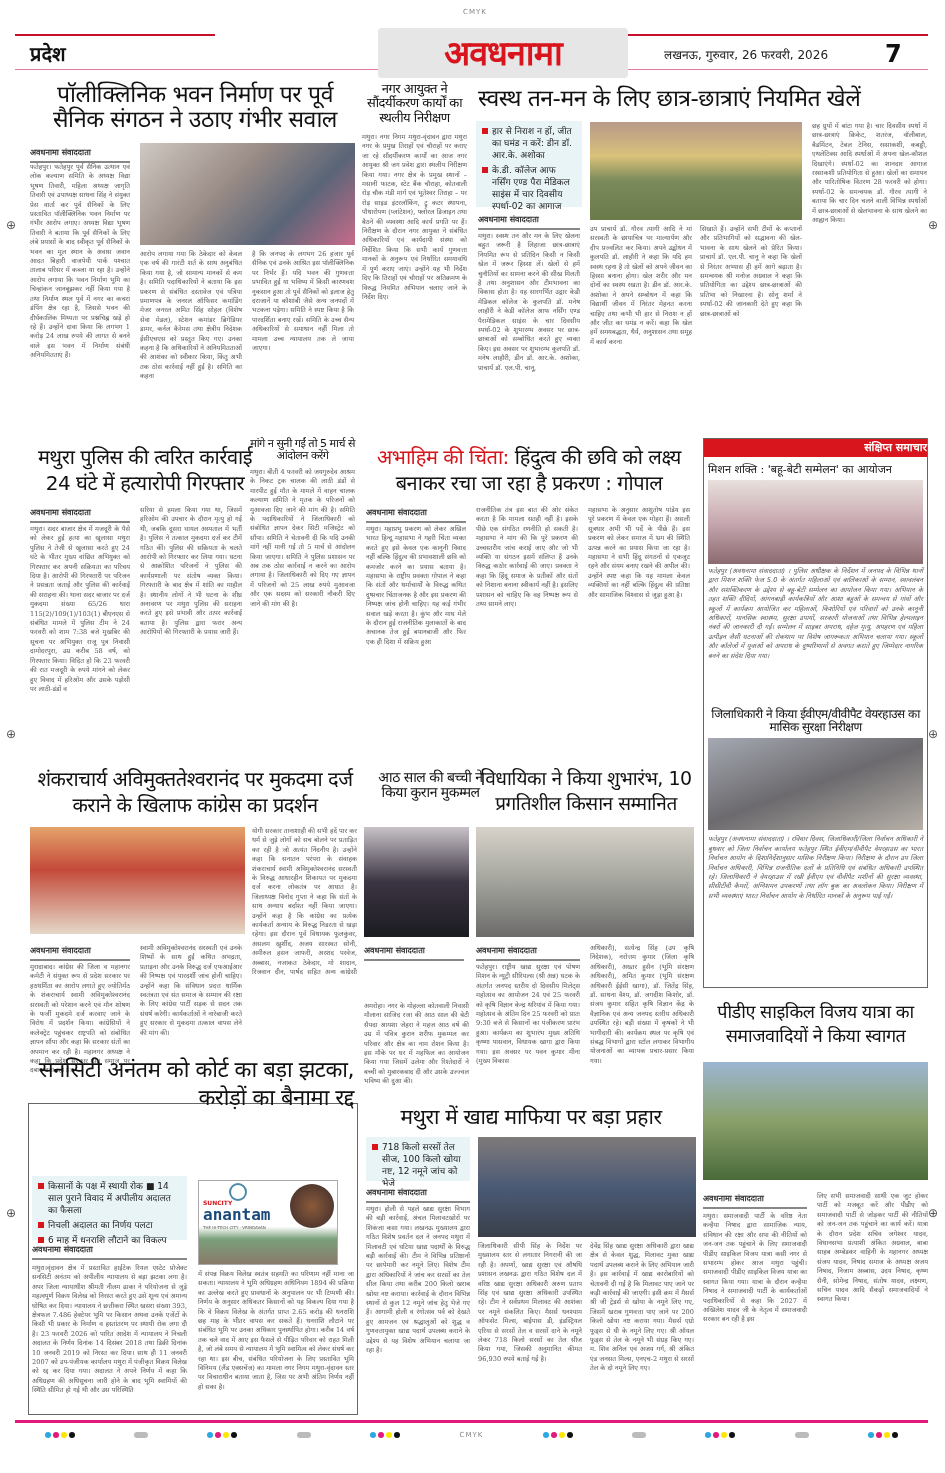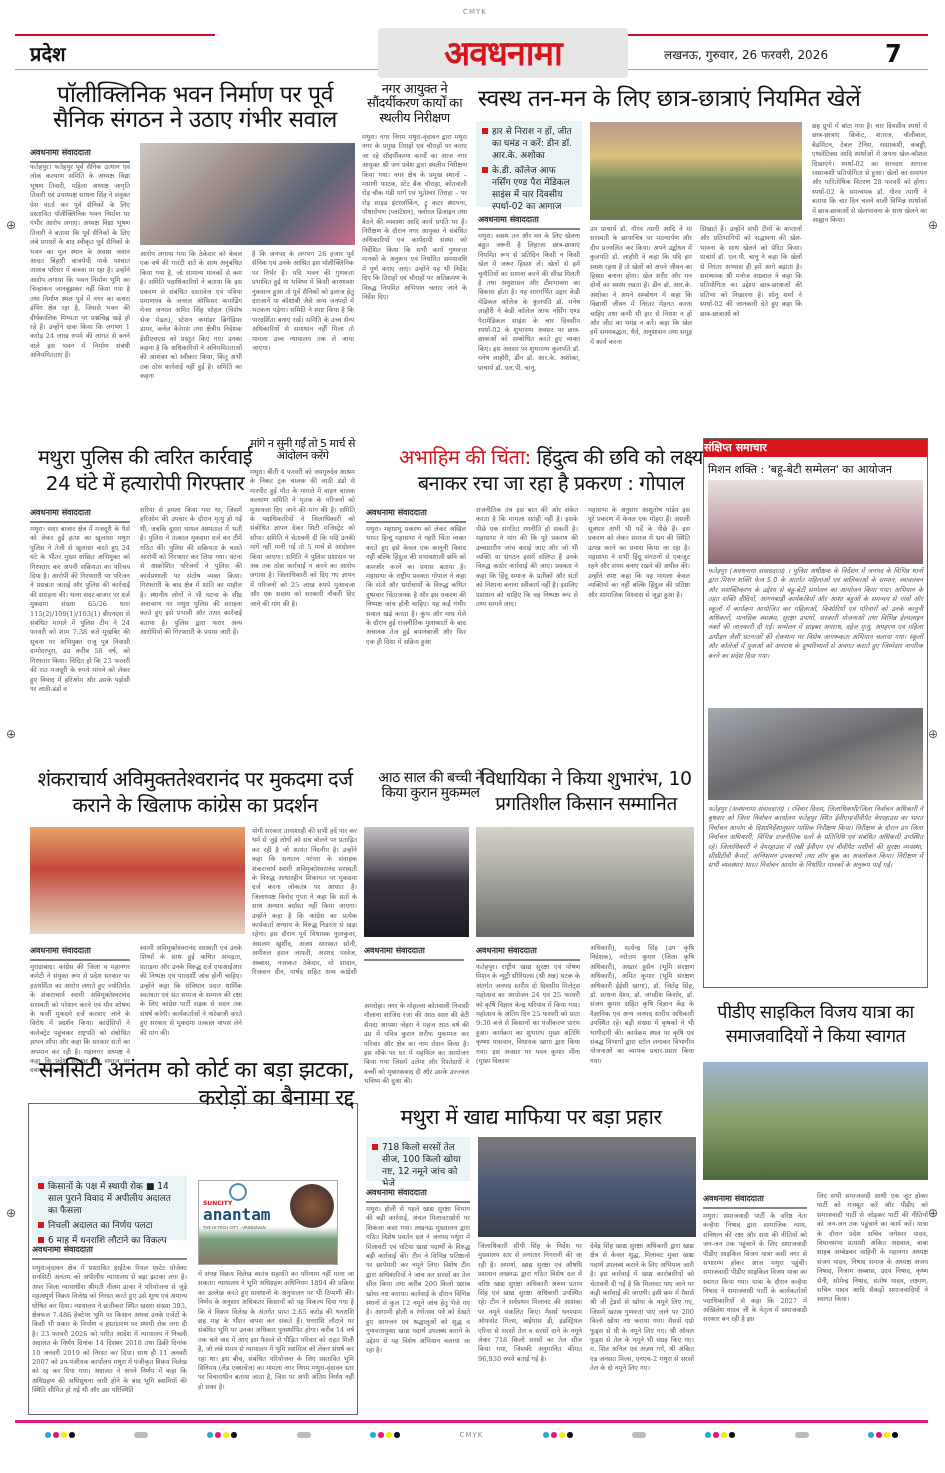--- a/index.html
+++ b/index.html
@@ -23,21 +23,21 @@
 .ph-gradient-4{background:linear-gradient(180deg,#c8c2c8 0%,#3b3442 50%,#1b1b22 100%)}
 .ph-gradient-5{background:linear-gradient(180deg,#e4a36a 0%,#c44a3a 40%,#e5d8c8 100%)}
 .ph-gradient-6{background:linear-gradient(180deg,#d7d2c9 0%,#a2a39c 50%,#6b6a6a 100%)}
 .ph-gradient-8{background:linear-gradient(180deg,#9cb6d2 0%,#8aa06a 50%,#4a6a3a 100%)}
 .ph-gradient-9{background:linear-gradient(180deg,#7f7a7a 0%,#4a5a76 50%,#3a3f4a 100%)}
 .ph-gradient-10{background:linear-gradient(180deg,#e8e0dc 0%,#c8a8b0 50%,#8a6a70 100%)}
 .bullets{background:#e9f4f7;padding:4px 6px}
 .bullet{font-size:9px;line-height:12px;color:#222;padding-left:10px;position:relative;margin-bottom:3px}
 .bullet:before{content:"";position:absolute;left:0;top:3px;width:6px;height:6px;background:#d8141c}
 .box{border:1px solid #666}
-.box-head{background:#d8141c;color:#fff;text-align:left;font-weight:bold;font-size:11px;line-height:18px}
+.box-head{background:#d8141c;color:#fff;text-align:right;font-weight:bold;font-size:11px;line-height:18px}
 .sub-hl{font-weight:normal;font-size:11px;color:#111;padding:4px}
 .reg{font-size:12px;color:#555}
 .footer-dots{display:flex;justify-content:space-around;align-items:center;height:14px}
 .dot4{display:flex;gap:2px}
 .dot4 span{width:6px;height:6px;border-radius:50%}
 .dotg{width:14px;height:6px;border-radius:3px;background:#bbb}
 </style>
 </head>
 <body>
 
@@ -76,34 +76,35 @@
 <div class="abs body" style="left:812px;top:122px;width:115px;height:296px">छह ग्रुपों में बांटा गया है। चार दिवसीय स्पर्धा में छात्र-छात्राएं क्रिकेट, शतरंज, वॉलीबाल, बैडमिंटन, टेबल टेनिस, रस्साकशी, कबड्डी, एथलेटिक्स आदि स्पर्धाओं में अपना खेल-कौशल दिखाएंगे। स्पर्धा-02 का शानदार आगाज रस्साकशी प्रतियोगिता से हुआ। खेलों का समापन और पारितोषिक वितरण 28 फरवरी को होगा। स्पर्धा-02 के समन्वयक डॉ. गौरव त्यागी ने बताया कि चार दिन चलने वाली विभिन्न स्पर्धाओं में छात्र-छात्राओं से खेलभावना के साथ खेलने का आह्वान किया।</div>
 
 <div class="abs hl" style="left:30px;top:444px;width:230px;font-size:20px;text-align:center;line-height:1.3">मथुरा पुलिस की त्वरित कार्रवाई 24 घंटे में हत्यारोपी गिरफ्तार</div>
 <div class="abs byline" style="left:30px;top:506px;width:100px">अवधनामा संवाददाता</div>
 <div class="abs body" style="left:30px;top:525px;width:100px;height:230px">मथुरा। सदर बाजार क्षेत्र में मजदूरी के पैसे को लेकर हुई हत्या का खुलासा मथुरा पुलिस ने तेजी से खुलासा करते हुए 24 घंटे के भीतर मुख्य वांछित अभियुक्त को गिरफ्तार कर अपनी सक्रियता का परिचय दिया है। आरोपी की गिरफ्तारी पर परिजन ने प्रसन्नता जताई और पुलिस की कार्रवाई की सराहना की। थाना सदर बाजार पर दर्ज मुकदमा संख्या 65/26 धारा 115(2)/109(1)/103(1) बीएनएस से संबंधित मामले में पुलिस टीम ने 24 फरवरी को शाम 7:38 बजे मुखबिर की सूचना पर अभियुक्त राजू पुत्र निवासी दामोदरपुरा, उम्र करीब 58 वर्ष, को गिरफ्तार किया। विदित हो कि 23 फरवरी की रात मजदूरी के रुपये मांगने को लेकर हुए विवाद में हरिओम और उसके पड़ोसी पर लाठी-डंडों व</div>
 <div class="abs body" style="left:140px;top:506px;width:102px;height:249px">सरिया से हमला किया गया था, जिसमें हरिओम की उपचार के दौरान मृत्यु हो गई थी, जबकि दूसरा घायल अस्पताल में भर्ती है। पुलिस ने तत्काल मुकदमा दर्ज कर टीमें गठित कीं। पुलिस की सक्रियता के चलते आरोपी को गिरफ्तार कर लिया गया। घटना से आक्रोशित परिजनों ने पुलिस की कार्यप्रणाली पर संतोष व्यक्त किया। गिरफ्तारी के बाद क्षेत्र में शांति का माहौल है। स्थानीय लोगों ने भी घटना के शीघ्र अनावरण पर मथुरा पुलिस की सराहना करते हुए इसे प्रभावी और तत्पर कार्रवाई बताया है। पुलिस द्वारा फरार अन्य आरोपियों की गिरफ्तारी के प्रयास जारी हैं।</div>
 
 <div class="abs hl" style="left:250px;top:438px;width:105px;font-size:11px;text-align:center">मांगे न सुनी गईं तो 5 मार्च से आंदोलन करेंगे</div>
 <div class="abs body" style="left:250px;top:468px;width:105px;height:287px">मथुरा। बीती 4 फरवरी को जयगुरुदेव आश्रम के निकट ट्रक चालक की लाठी डंडों से मारपीट हुई मौत के मामले में वाहन चालक कल्याण समिति ने मृतक के परिजनों को मुआवजा दिए जाने की मांग की है। समिति के पदाधिकारियों ने जिलाधिकारी को संबोधित ज्ञापन देकर सिटी मजिस्ट्रेट को सौंपा। समिति ने चेतावनी दी कि यदि उनकी मांगें नहीं मानी गईं तो 5 मार्च से आंदोलन किया जाएगा। समिति ने पुलिस प्रशासन पर अब तक ठोस कार्रवाई न करने का आरोप लगाया है। जिलाधिकारी को दिए गए ज्ञापन में परिजनों को 25 लाख रुपये मुआवजा और एक सदस्य को सरकारी नौकरी दिए जाने की मांग की है।</div>
 
-<div class="abs hl" style="left:386px;top:444px;width:330px;font-size:20px;text-align:center;line-height:1.3">
+<div class="abs hl" style="left:364px;top:444px;width:330px;font-size:20px;text-align:center;line-height:1.3">
   <span class="hl-red">अभाहिम की चिंता:</span>
   <span>हिंदुत्व की छवि को लक्ष्य बनाकर रचा जा रहा है प्रकरण : गोपाल</span>
 </div>
 <div class="abs byline" style="left:366px;top:506px;width:100px">अवधनामा संवाददाता</div>
 <div class="abs body" style="left:366px;top:525px;width:100px;height:230px">मथुरा। महाप्रभु प्रकरण को लेकर अखिल भारत हिन्दू महासभा ने गहरी चिंता व्यक्त करते हुए इसे केवल एक कानूनी विवाद नहीं बल्कि हिंदुत्व की प्रभावशाली छवि को कमजोर करने का प्रयास बताया है। महासभा के राष्ट्रीय प्रवक्ता गोपाल ने कहा कि संतों और धर्माचार्यों के विरुद्ध कथित दुष्प्रचार चिंताजनक है और इस प्रकरण की निष्पक्ष जांच होनी चाहिए। यह कई गंभीर सवाल खड़े करता है। कुंभ और माघ मेले के दौरान हुई राजनीतिक मुलाकातों के बाद अचानक तेज हुई बयानबाजी और फिर एक ही दिशा में सक्रिय हुआ</div>
 <div class="abs body" style="left:476px;top:506px;width:102px;height:249px">राजनीतिक तंत्र इस बात की ओर संकेत करता है कि मामला सतही नहीं है। इसके पीछे एक संगठित रणनीति हो सकती है। महासभा ने मांग की कि पूरे प्रकरण की उच्चस्तरीय जांच कराई जाए और जो भी व्यक्ति या संगठन इसमें संलिप्त हैं उनके विरुद्ध कठोर कार्रवाई की जाए। प्रवक्ता ने कहा कि हिंदू समाज के प्रतीकों और संतों को निशाना बनाना स्वीकार्य नहीं है। इसलिए प्रशासन को चाहिए कि वह निष्पक्ष रूप से तथ्य सामने लाए।</div>
 <div class="abs body" style="left:588px;top:506px;width:102px;height:249px">महासभा के अनुसार आशुतोष पांडेय इस पूरे प्रकरण में केवल एक मोहरा हैं। असली सूत्रधार अभी भी पर्दे के पीछे हैं। इस प्रकरण को लेकर समाज में भ्रम की स्थिति उत्पन्न करने का प्रयास किया जा रहा है। महासभा ने सभी हिंदू संगठनों से एकजुट रहने और संयम बनाए रखने की अपील की। उन्होंने स्पष्ट कहा कि यह मामला केवल व्यक्तियों का नहीं बल्कि हिंदुत्व की प्रतिष्ठा और सामाजिक विश्वास से जुड़ा हुआ है।</div>
 
 <div class="abs box" style="left:703px;top:438px;width:225px;height:550px">
   <div class="box-head">संक्षिप्त समाचार</div>
   <div class="sub-hl">मिशन शक्ति : 'बहू-बेटी सम्मेलन' का आयोजन</div>
   <div class="photo ph-gradient-10" style="margin:0 4px;height:84px"></div>
   <div class="body" style="padding:3px 4px;height:142px;font-family:'DejaVu Sans',sans-serif;font-style:italic">फतेहपुर (अवधनामा संवाददाता) । पुलिस अधीक्षक के निर्देशन में जनपद के विभिन्न थानों द्वारा मिशन शक्ति फेज 5.0 के अंतर्गत महिलाओं एवं बालिकाओं के सम्मान, स्वावलंबन और सशक्तिकरण के उद्देश्य से बहू-बेटी सम्मेलन का आयोजन किया गया। अभियान के तहत शक्ति दीदियों, आंगनबाड़ी कार्यकत्रियों और आशा बहुओं के समन्वय से गांवों और स्कूलों में कार्यक्रम आयोजित कर महिलाओं, किशोरियों एवं परिवारों को उनके कानूनी अधिकारों, मानसिक स्वास्थ्य, सुरक्षा उपायों, सरकारी योजनाओं तथा विभिन्न हेल्पलाइन नंबरों की जानकारी दी गई। सम्मेलन में साइबर अपराध, दहेज मृत्यु, अपहरण एवं महिला उत्पीड़न जैसी घटनाओं की रोकथाम पर विशेष जागरूकता अभियान चलाया गया। स्कूलों और कॉलेजों में युवाओं को अपराध के दुष्परिणामों से अवगत कराते हुए जिम्मेदार नागरिक बनने का संदेश दिया गया।</div>
+  <div class="hl" style="font-size:12px;text-align:center;padding:2px 4px">जिलाधिकारी ने किया ईवीएम/वीवीपैट वेयरहाउस का मासिक सुरक्षा निरीक्षण</div>
   <div class="photo ph-gradient-3" style="margin:2px 4px;height:92px"></div>
   <div class="body" style="padding:3px 4px;height:130px;font-family:'DejaVu Sans',sans-serif;font-style:italic">फतेहपुर (अवधनामा संवाददाता) । रविवार दिवस, जिलाधिकारी/जिला निर्वाचन अधिकारी ने बुधवार को जिला निर्वाचन कार्यालय फतेहपुर स्थित ईवीएम/वीवीपैट वेयरहाउस का भारत निर्वाचन आयोग के दिशानिर्देशानुसार मासिक निरीक्षण किया। निरीक्षण के दौरान उप जिला निर्वाचन अधिकारी, विभिन्न राजनीतिक दलों के प्रतिनिधि एवं संबंधित अधिकारी उपस्थित रहे। जिलाधिकारी ने वेयरहाउस में रखी ईवीएम एवं वीवीपैट मशीनों की सुरक्षा व्यवस्था, सीसीटीवी कैमरों, अग्निशमन उपकरणों तथा लॉग बुक का अवलोकन किया। निरीक्षण में सभी व्यवस्थाएं भारत निर्वाचन आयोग के निर्धारित मानकों के अनुरूप पाई गईं।</div>
 </div>
 
 <div class="abs hl" style="left:30px;top:766px;width:330px;font-size:20px;text-align:center;line-height:1.3">शंकराचार्य अविमुक्ततेश्वरानंद पर मुकदमा दर्ज कराने के खिलाफ कांग्रेस का प्रदर्शन</div>
 <div class="abs photo ph-gradient-5" style="left:30px;top:827px;width:215px;height:107px"></div>
 <div class="abs body" style="left:252px;top:827px;width:105px;height:150px">योगी सरकार तानाशाही की सभी हदें पार कर धर्म से जुड़े लोगों को सच बोलने पर प्रताड़ित कर रही है जो अत्यंत निंदनीय है। उन्होंने कहा कि सनातन परंपरा के संवाहक शंकराचार्य स्वामी अविमुक्तेश्वरानंद सरस्वती के विरुद्ध आधारहीन शिकायत पर मुकदमा दर्ज करना लोकतंत्र पर आघात है। जिलाध्यक्ष विनोद गुप्ता ने कहा कि संतों के साथ अन्याय बर्दाश्त नहीं किया जाएगा। उन्होंने कहा है कि कांग्रेस का प्रत्येक कार्यकर्ता अन्याय के विरुद्ध निडरता से खड़ा रहेगा। इस दौरान पूर्व विधायक फूलकुंवर, असलम खुर्शीद, अजय सारस्वत सोनी, अमीरुल हसन जाफरी, अरशद परवेज, अब्बास, नजाकत ठेकेदार, मो शादान, रिजवान दीन, पार्षद सहित अन्य कांग्रेसी उपस्थित रहे।</div>
 <div class="abs byline" style="left:30px;top:944px;width:100px">अवधनामा संवाददाता</div>
 <div class="abs body" style="left:30px;top:963px;width:100px;height:130px">मुरादाबाद। कांग्रेस की जिला व महानगर कमेटी ने संयुक्त रूप से प्रदेश सरकार पर हठधर्मिता का आरोप लगाते हुए ज्योतिर्मठ के शंकराचार्य स्वामी अविमुक्तेश्वरानंद सरस्वती को परेशान करने एवं मौन शोषण के फर्जी मुकदमे दर्ज करवाए जाने के विरोध में प्रदर्शन किया। कांग्रेसियों ने कलेक्ट्रेट पहुंचकर राष्ट्रपति को संबोधित ज्ञापन सौंपा और कहा कि सरकार संतों का अपमान कर रही है। महानगर अध्यक्ष ने कहा कि प्रदेश सरकार संत समाज पर दबाव बना रही है।</div>
 <div class="abs body" style="left:140px;top:944px;width:102px;height:149px">स्वामी अविमुक्तेश्वरानंद सरस्वती एवं उनके शिष्यों के साथ हुई कथित अभद्रता, प्रताड़ना और उनके विरुद्ध दर्ज एफआईआर की निष्पक्ष एवं पारदर्शी जांच होनी चाहिए। उन्होंने कहा कि संविधान प्रदत्त धार्मिक स्वतंत्रता एवं संत समाज के सम्मान की रक्षा के लिए कांग्रेस पार्टी सड़क से सदन तक संघर्ष करेगी। कार्यकर्ताओं ने नारेबाजी करते हुए सरकार से मुकदमा तत्काल वापस लेने की मांग की।</div>

